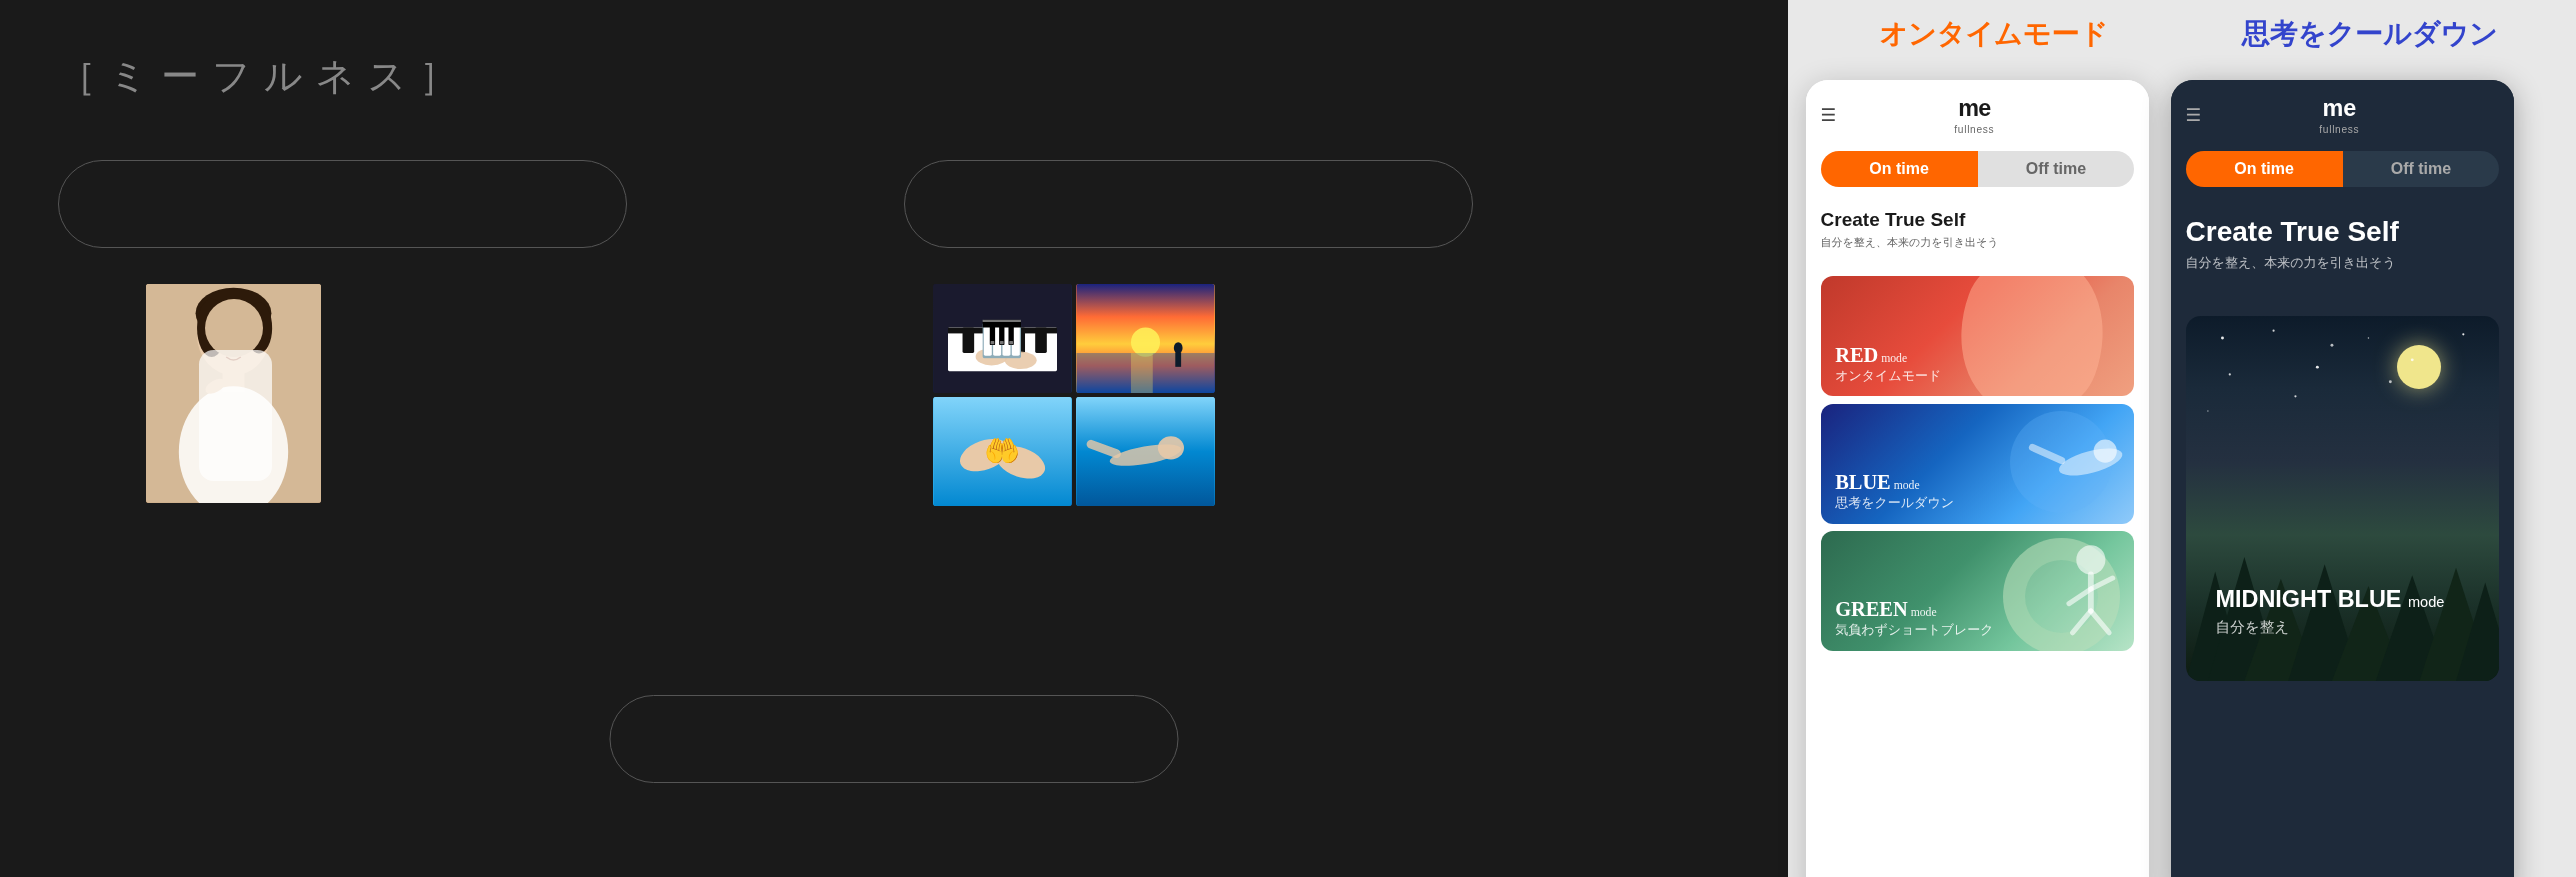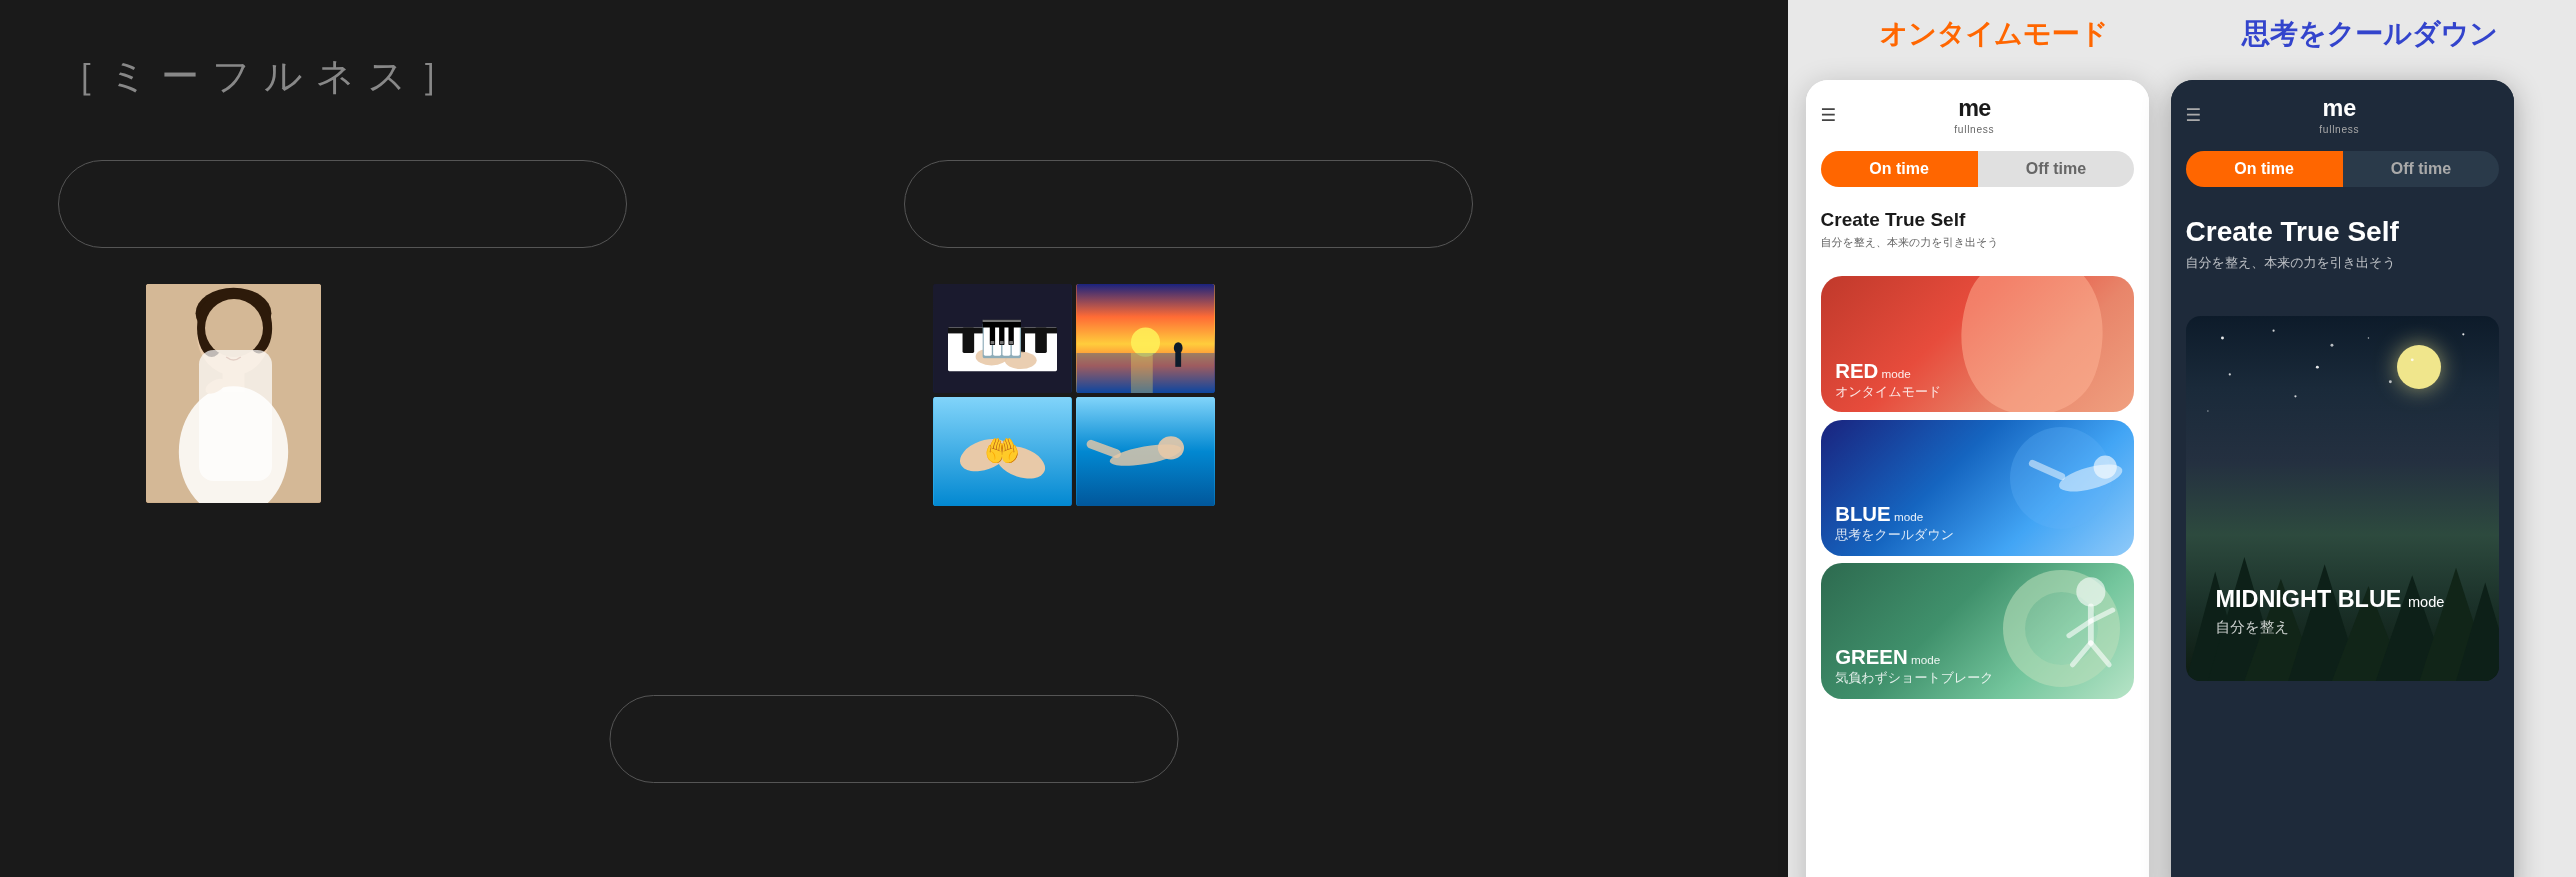--- a/index.html
+++ b/index.html
@@ -271,24 +271,25 @@
 
     .phone-hero-sub {
       font-size: 11px;
       color: #666;
       margin-bottom: 11.7px;
     }
 
     
     .mode-card {
       margin: 7.3px 14.6px;
-      border-radius: 21px;
+      border-radius: 12px;
       overflow: hidden;
-      height: 136px;
-      position: relative;
+      height: 120px;
+      position: relative;
+      font-family: Liberation Serif, serif;
     }
 
     .mode-card-red {
       background: linear-gradient(135deg, #c0392b 0%, #e74c3c 40%, #e8856a 70%, #f0a080 100%);
     }
 
     .mode-card-green {
       background: linear-gradient(135deg, #2d6a4f 0%, #40916c 40%, #74c69d 70%, #b7e4c7 100%);
     }
 

